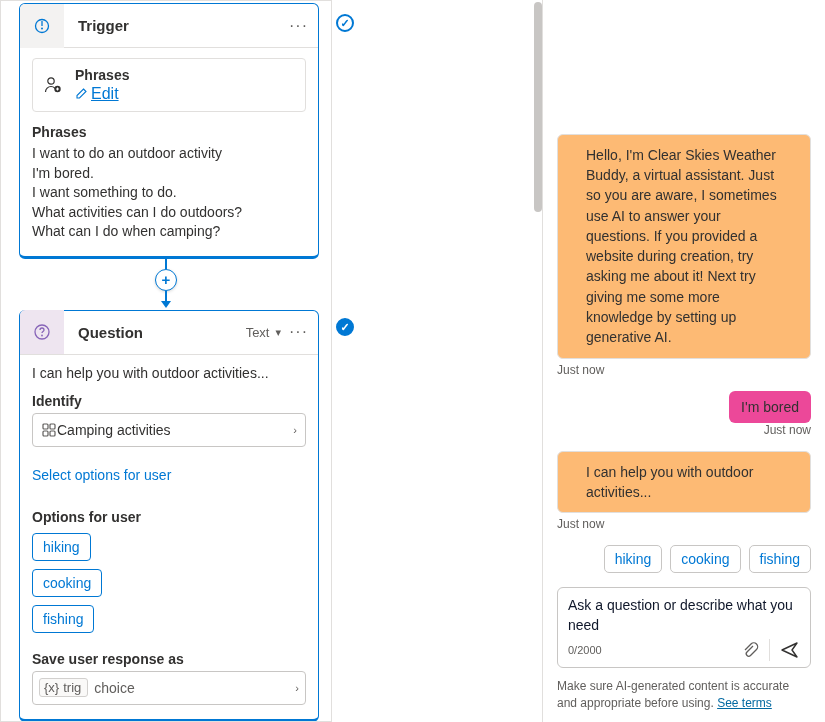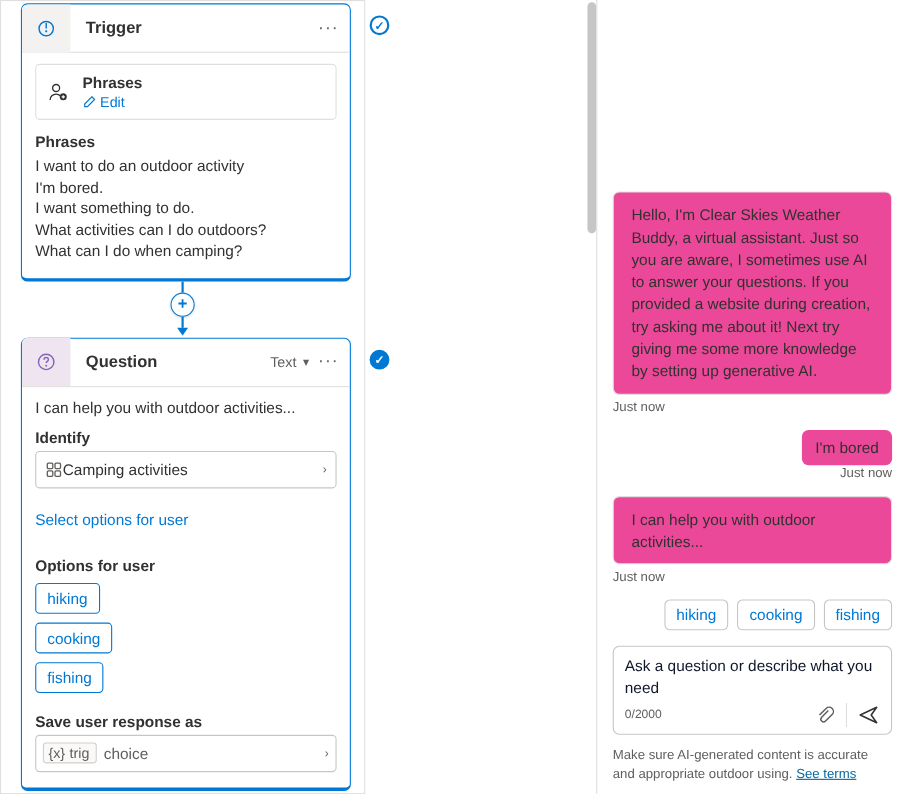--- a/index.html
+++ b/index.html
@@ -94,21 +94,21 @@
   .sub-card {
     border: 1px solid #e1dfdd;
     border-radius: 4px;
     padding: 8px 10px;
     display: flex;
     align-items: center;
     gap: 12px;
     margin-bottom: 12px;
   }
   .sub-card-label { font-weight: 600; font-size: 14px; }
-  .edit-link { color: #0078d4; font-size: 13px; cursor: pointer; }
+  .edit-link { color: #0078d4; text-decoration: underline; font-size: 16px; cursor: pointer; }
   .edit-row { display: flex; align-items: center; gap: 4px; margin-top: 2px;}
   .section-label { font-weight: 600; font-size: 14px; margin: 6px 0 4px 0; }
   .phrase-line { font-size: 14px; line-height: 1.4; }
   .link-text { color: #0078d4; font-size: 14px; cursor: pointer; display: inline-block; margin: 20px 0;}
   .field-box {
     border: 1px solid #c8c6c4;
     border-radius: 4px;
     height: 34px;
     display: flex;
     align-items: center;
@@ -188,24 +188,24 @@
   
   .chat-body {
     flex: 1;
     padding: 12px 14px 0 14px;
     overflow:hidden;
     display:flex;
     flex-direction:column;
   }
   .chat-spacer { flex: 1; }
   .bot-msg {
-    background:#ec4899;
+    background:#fdba74;
     border:1px solid #e1dfdd;
     border-radius:6px;
-    padding:10px 16px;
+    padding:10px 28px;
     font-size:14px;
     line-height:1.45;
     margin-bottom:4px;
     max-width: 100%;
   }
   .timestamp { font-size:12px; color:#605e5c; margin-bottom:14px;}
   .user-row { display:flex; justify-content:flex-end; }
   .user-msg {
     background:#ec4899;
     border-radius:6px;
@@ -403,16 +403,16 @@
           <span>
             <svg width="20" height="20" viewBox="0 0 20 20">
                 <path d="M2 10l15-7-5 7 5 7z" fill="none" stroke="#323130" stroke-width="1.4" stroke-linejoin="round"></path>
               </svg>
           </span>
         </div>
       </div>
     </div>
 
     <div class="footer-note">
-      <span>Make sure AI-generated content is accurate and appropriate outdoor using. </span><a>See terms</a>
+      <span>Make sure AI-generated content is accurate and appropriate before using. </span><a>See terms</a>
     </div>
   </div>
 </div>
 
 </body></html>

